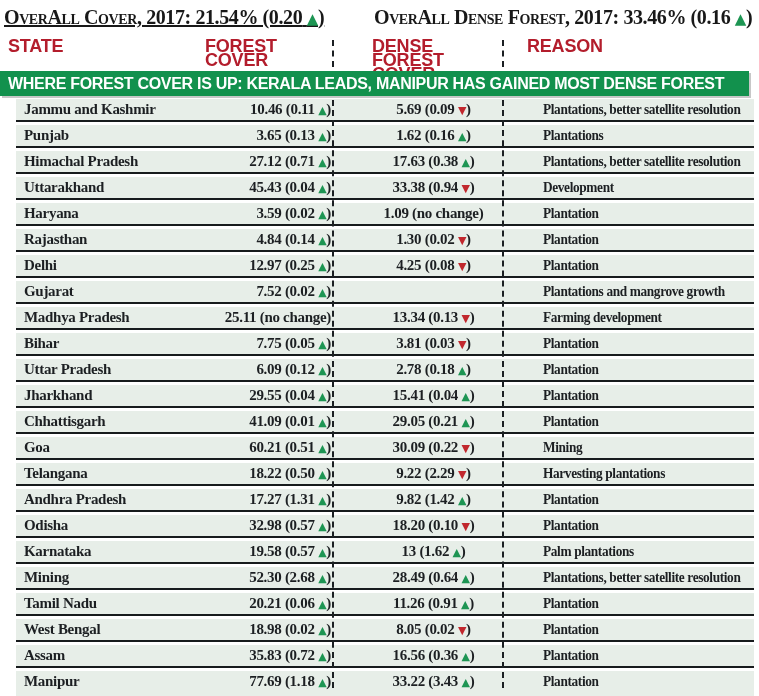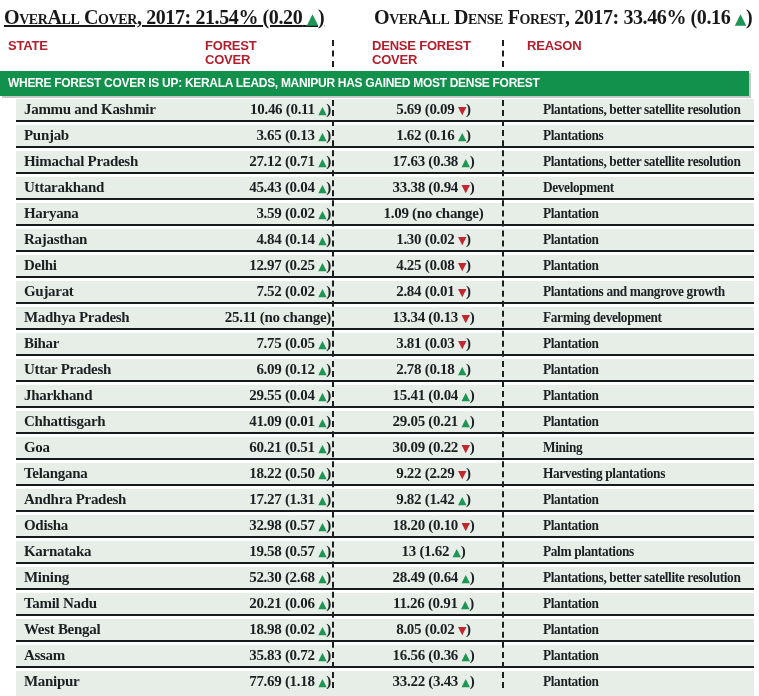--- a/index.html
+++ b/index.html
@@ -16,32 +16,32 @@
   .topstat.left{left:4px;text-decoration:underline;}
   .topstat.right{left:374px;}
   .tri{font-family:"DejaVu Sans",sans-serif;font-weight:bold;}
   .topstat .tri{font-size:15px;}
   .tri.up{color:#1d9553;}
   .tri.down{color:#c1272d;}
   
   .colhead{
     position:absolute;top:39px;color:#b31d2c;
     font-family:"Liberation Sans",sans-serif;font-weight:bold;
-    font-size:13px;line-height:14px;letter-spacing:-0.2px;
+    font-size:18px;line-height:14px;letter-spacing:-0.2px;
   }
   .ch-state{left:8px;width:120px;}
   .ch-forest{left:205px;width:70px;}
   .ch-dense{left:372px;width:105px;}
   .ch-reason{left:527px;width:120px;}
   
   .banner{
     position:absolute;top:71px;left:0;width:749px;height:25px;
     background:#12914d;color:#ffffff;z-index:10;
     font-family:"Liberation Sans",sans-serif;font-weight:bold;
-    font-size:12px;line-height:25px;letter-spacing:-0.3px;
+    font-size:16px;line-height:25px;letter-spacing:-0.3px;
     padding-left:8px;box-sizing:border-box;white-space:nowrap;
     box-shadow:2px 2px 0 rgba(0,0,0,0.22);
   }
   
   .tbl{
     position:absolute;top:99px;left:0;width:754px;bottom:0;
     display:flex;flex-direction:column;z-index:1;
   }
   .row{
     position:relative;flex:0 0 21px;background:#e7eee8;
@@ -133,21 +133,20 @@
   <div class="row">
     <span class="cell c-state">Delhi</span>
     <span class="cell c-fc">12.97 (0.25&nbsp;<span class="tri up">▲</span>)</span>
     <span class="cell c-df">4.25 (0.08&nbsp;<span class="tri down">▼</span>)</span>
     <span class="cell c-reason">Plantation</span>
   </div>
 
   <div class="row">
     <span class="cell c-state">Gujarat</span>
     <span class="cell c-fc">7.52 (0.02&nbsp;<span class="tri up">▲</span>)</span>
-    <span class="cell c-df">2.84 (0.01&nbsp;<span class="tri down">▼</span>)</span>
     <span class="cell c-reason">Plantations and mangrove growth</span>
   </div>
 
   <div class="row">
     <span class="cell c-state">Madhya Pradesh</span>
     <span class="cell c-fc">25.11 (no change)</span>
     <span class="cell c-df">13.34 (0.13&nbsp;<span class="tri down">▼</span>)</span>
     <span class="cell c-reason">Farming development</span>
   </div>
 

